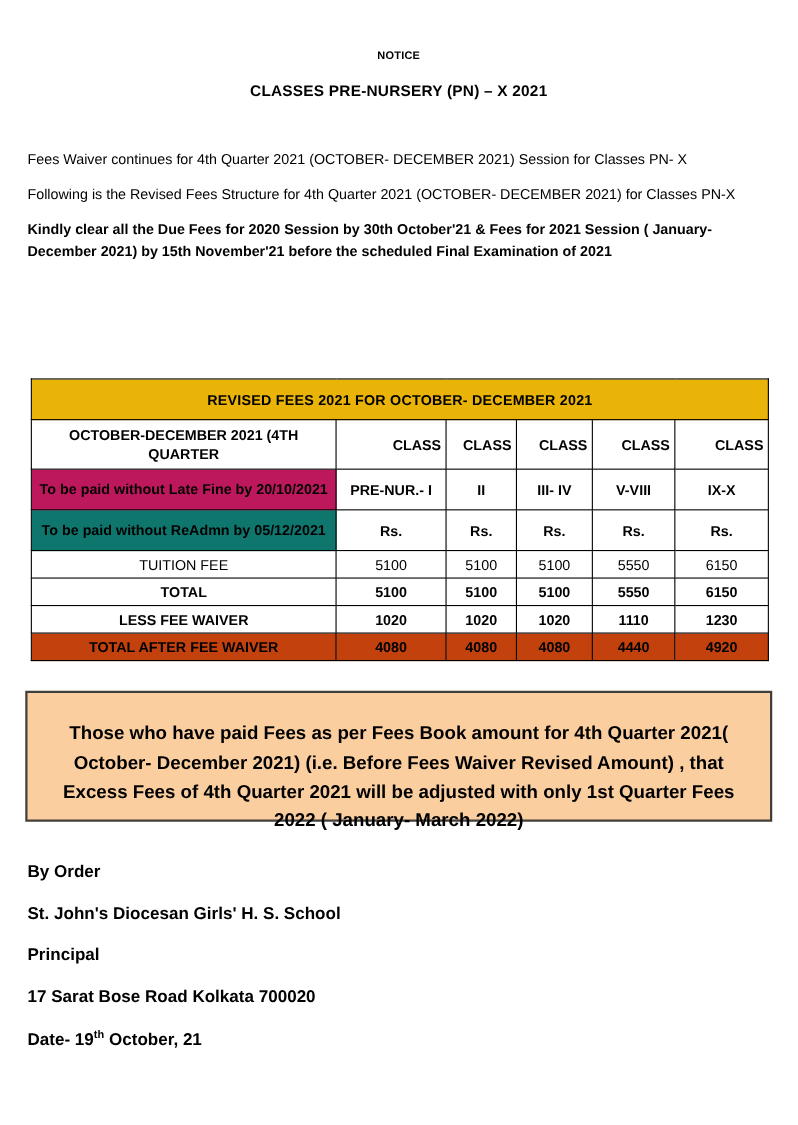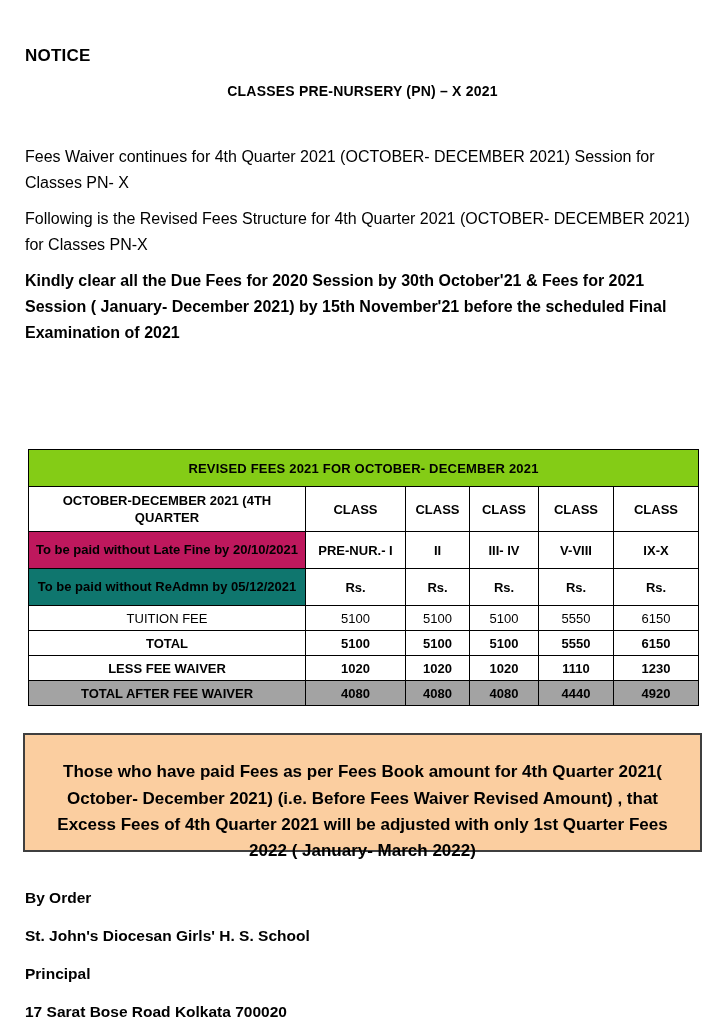--- a/index.html
+++ b/index.html
@@ -11,35 +11,35 @@
     color: #000000;
     position: relative;
     overflow: hidden;
   }
   .page {
     width: 725px;
     height: 1023px;
     padding: 46px 25px 0 25px;
   }
   .doc-title {
-    text-align: left;
-    font-weight: bold;
-    font-size: 17px;
+    text-align: center;
+    font-weight: bold;
+    font-size: 10px;
     letter-spacing: 0.2px;
   }
   .doc-subtitle {
     text-align: center;
     font-weight: bold;
     font-size: 14px;
     margin-top: 17px;
     letter-spacing: 0.2px;
   }
   .body-text { margin-top: 45px; }
   .para {
-    font-size: 16px;
+    font-size: 13px;
     line-height: 1.6;
     margin-top: 11px;
   }
   .para.first { margin-top: 0; }
   .para.bold { font-weight: bold; }
 
   
   .fees-table-wrap { margin-top: 104px; }
   table.fees {
     width: 670px;
@@ -53,21 +53,21 @@
     font-weight: bold;
     text-align: center;
     vertical-align: middle;
     padding: 2px 4px;
   }
   td.table-title {
     height: 37px;
     font-size: 14.5px;
     letter-spacing: 0.2px;
   }
-  tr.class-row td { height: 45px; }
+  tr.class-row td { height: 45px; text-align: right; }
   tr.band-row td { height: 37px; }
   tr.fee-row td { height: 25px; }
   td.left-label {
     text-align: left;
     padding-left: 5px;
     line-height: 1.35;
     margin-left: 33px;
   }
   .w-normal { font-weight: normal !important; }
 
@@ -116,21 +116,21 @@
       <colgroup>
         <col style="width:277px">
           <col style="width:100px">
           <col style="width:64px">
         <col style="width:69px">
           <col style="width:75px">
           <col style="width:85px">
       </colgroup>
       <tbody>
           <tr>
-        <td colspan="6" class="table-title" style="background:#84cc16">REVISED FEES 2021  FOR OCTOBER- DECEMBER 2021</td>
+        <td colspan="6" class="table-title" style="background:#eab308">REVISED FEES 2021  FOR OCTOBER- DECEMBER 2021</td>
       </tr>
       <tr class="class-row">
         <td class="left-label" style="text-align:center">OCTOBER-DECEMBER 2021 (4TH QUARTER</td>
         <td>CLASS</td>
         <td>CLASS</td>
         <td>CLASS</td>
         <td>CLASS</td>
         <td>CLASS</td>
       </tr>
       <tr class="band-row">
@@ -166,21 +166,21 @@
         <td>6150</td>
       </tr>
       <tr class="fee-row">
         <td>LESS FEE WAIVER</td>
         <td>1020</td>
         <td>1020</td>
         <td>1020</td>
         <td>1110</td>
         <td>1230</td>
       </tr>
-      <tr class="fee-row" style="background:#a3a3a3">
+      <tr class="fee-row" style="background:#c2410c">
         <td>TOTAL AFTER FEE WAIVER</td>
         <td>4080</td>
         <td>4080</td>
         <td>4080</td>
         <td>4440</td>
         <td>4920</td>
       </tr>
     </tbody>
       </table>
   </div>

